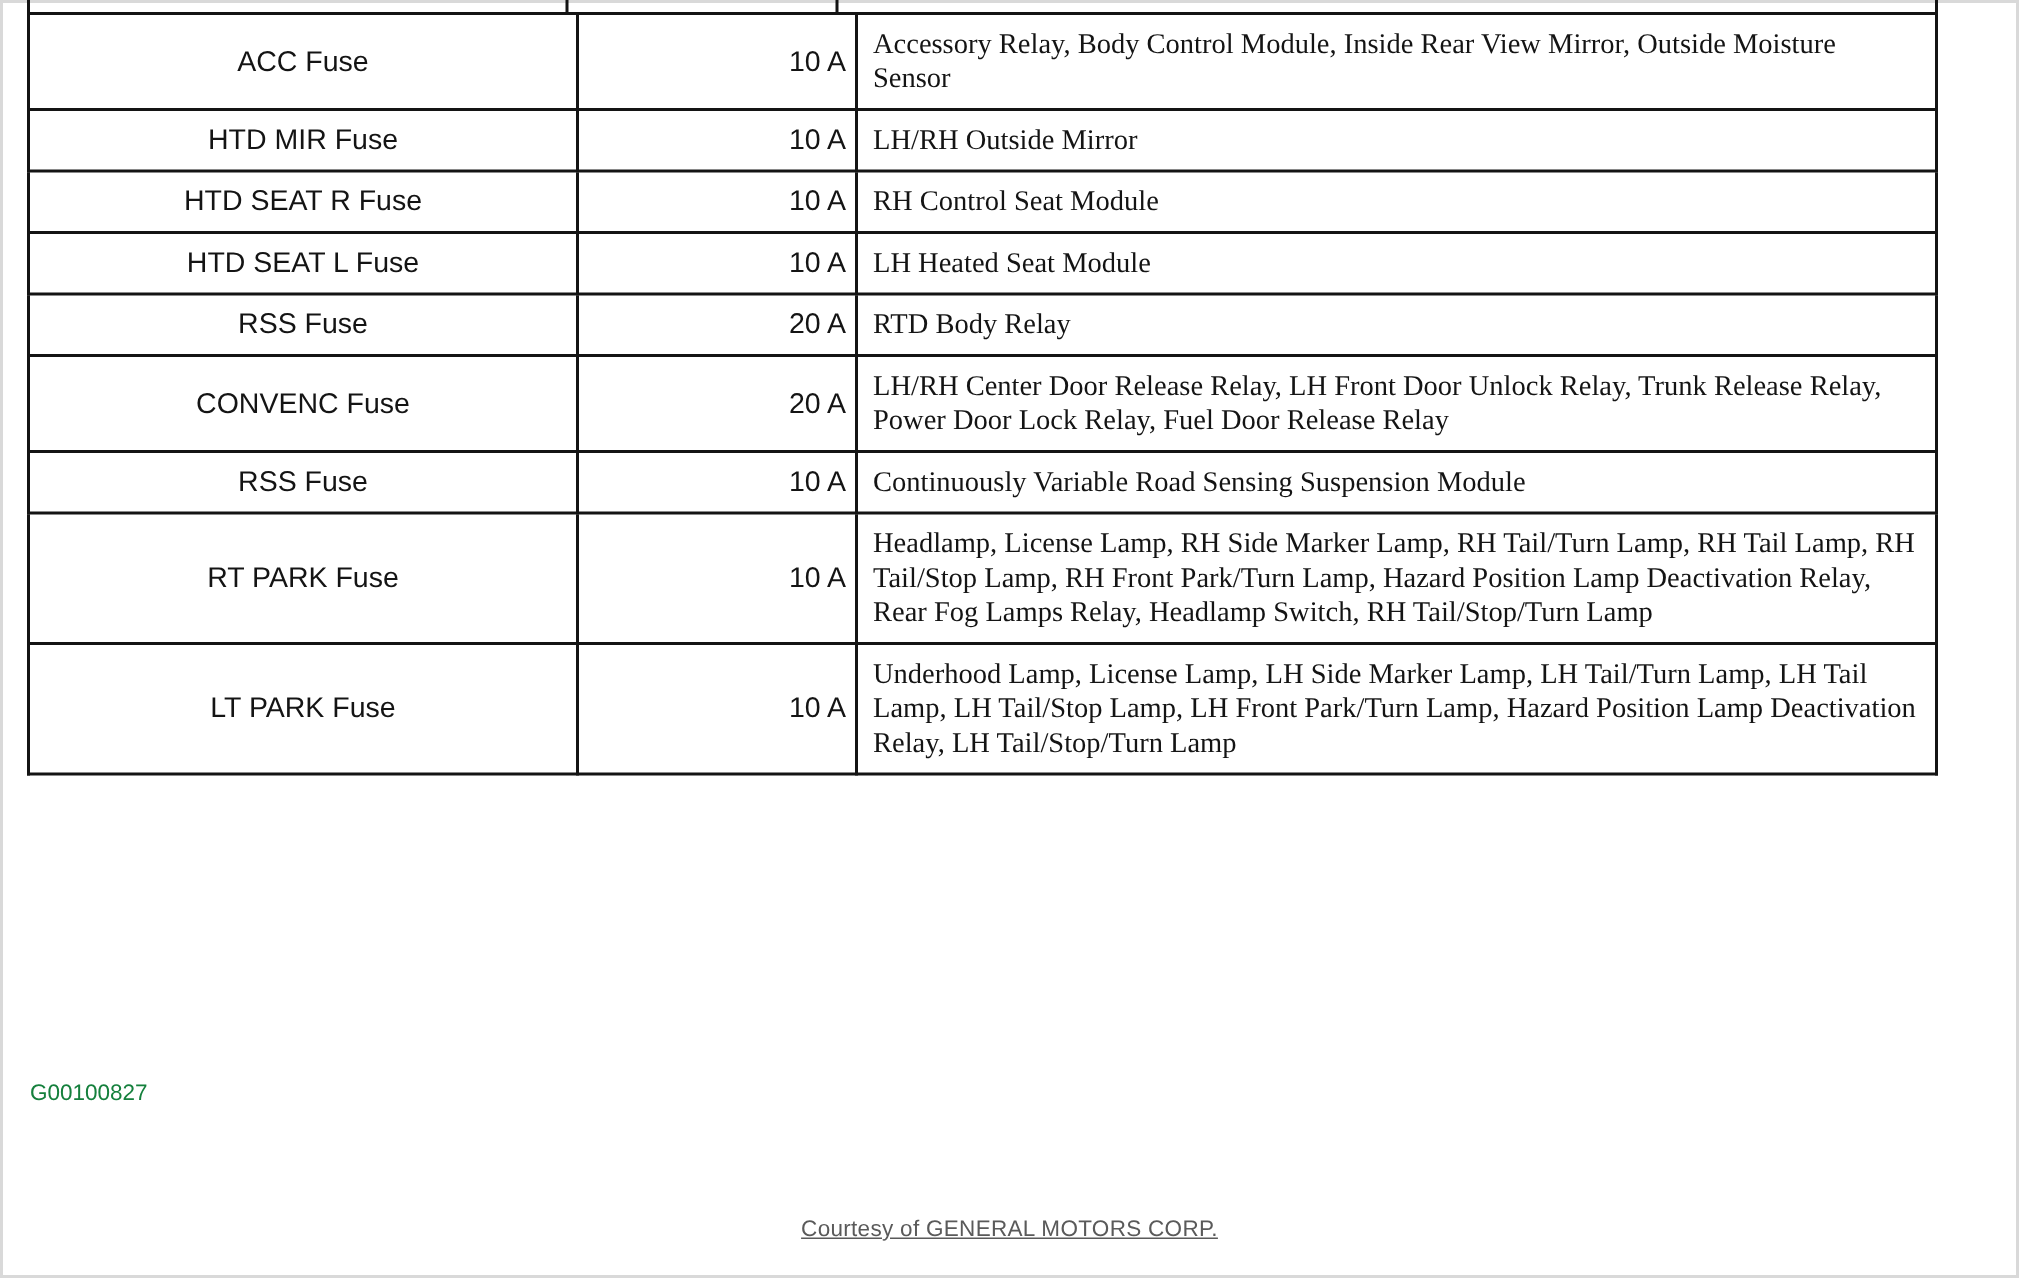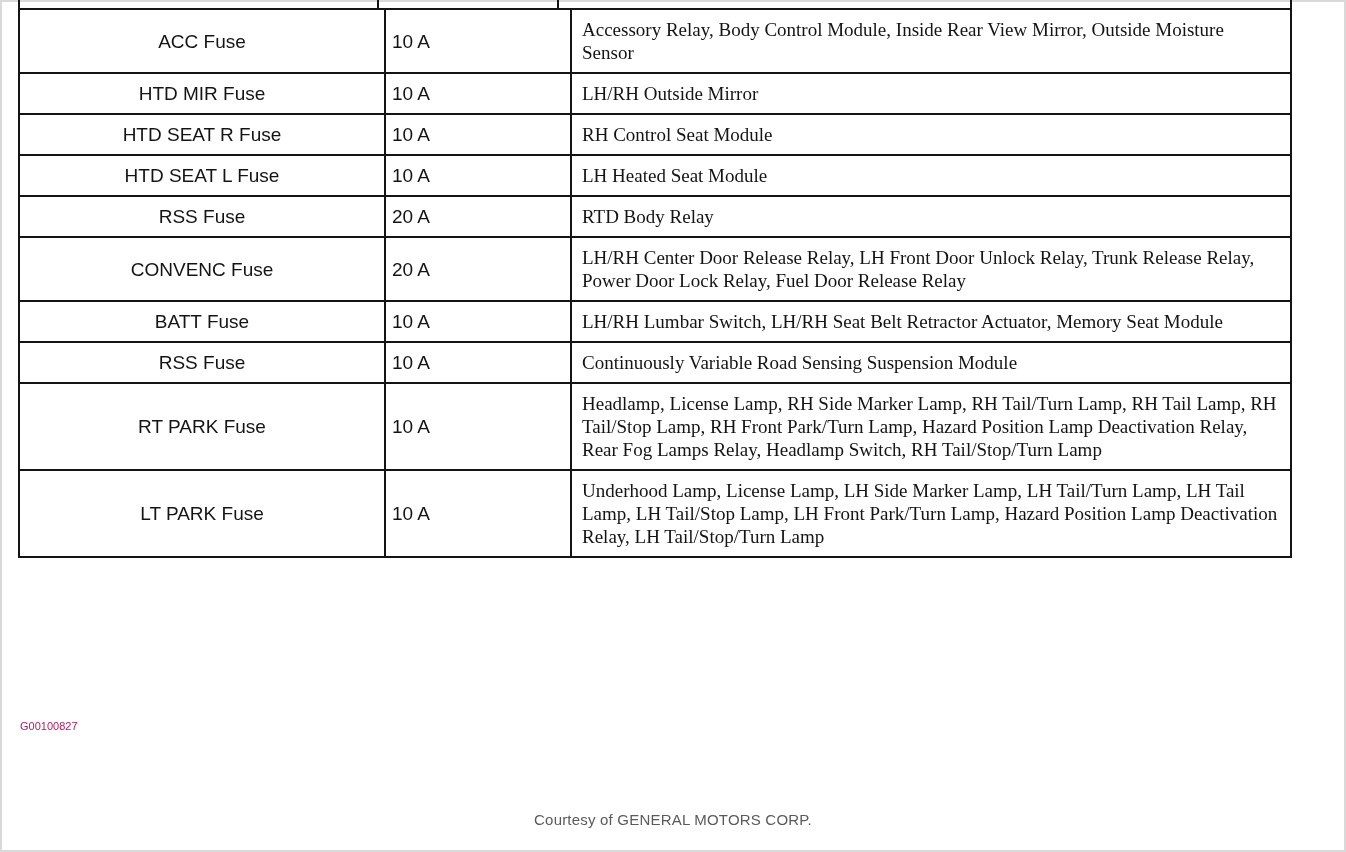--- a/index.html
+++ b/index.html
@@ -41,21 +41,21 @@
     vertical-align: middle;
     word-wrap: break-word;
   }
   td.fuse {
     width: 352px;
     text-align: center;
     padding: 8px 6px;
   }
   td.amps {
     width: 172px;
-    text-align: left;
+    text-align: right;
     padding: 8px 6px;
   }
   td.circuits {
     text-align: left;
     padding: 8px 10px;
     font-family: Liberation Serif, serif;
   }
   
   .stub {
     position: absolute;
@@ -65,32 +65,33 @@
     background: #141414;
   }
   .stub-left   { left: 18px; }
   .stub-col1   { left: 377px; }
   .stub-col2   { left: 557px; }
   .stub-right  { left: 1290px; }
   .figure-id {
     position: absolute;
     left: 20px;
     top: 720px;
-    font-size: 11px;
-    color: #be185d;
+    font-size: 15px;
+    color: #15803d;
   }
   .footer {
     position: absolute;
     left: 0;
     top: 811px;
     width: 100%;
     text-align: center;
     font-size: 15px;
     color: #5a5a5a;
     letter-spacing: 0.2px;
+    text-decoration: underline;
   }
 </style>
 </head>
 <body>
 
 <div class="page-edge"></div>
 
 <div class="stub stub-left"></div>
 <div class="stub stub-col1"></div>
 <div class="stub stub-col2"></div>
@@ -123,25 +124,20 @@
           <td class="fuse">RSS Fuse</td>
           <td class="amps">20 A</td>
           <td class="circuits">RTD Body Relay</td>
         </tr>
         <tr>
           <td class="fuse">CONVENC Fuse</td>
           <td class="amps">20 A</td>
           <td class="circuits">LH/RH Center Door Release Relay, LH Front Door Unlock Relay, Trunk Release Relay, Power Door Lock Relay, Fuel Door Release Relay</td>
         </tr>
         <tr>
-          <td class="fuse">BATT Fuse</td>
-          <td class="amps">10 A</td>
-          <td class="circuits">LH/RH Lumbar Switch, LH/RH Seat Belt Retractor Actuator, Memory Seat Module</td>
-        </tr>
-        <tr>
           <td class="fuse">RSS Fuse</td>
           <td class="amps">10 A</td>
           <td class="circuits">Continuously Variable Road Sensing Suspension Module</td>
         </tr>
         <tr>
           <td class="fuse">RT PARK Fuse</td>
           <td class="amps">10 A</td>
           <td class="circuits">Headlamp, License Lamp, RH Side Marker Lamp, RH Tail/Turn Lamp, RH Tail Lamp, RH Tail/Stop Lamp, RH Front Park/Turn Lamp, Hazard Position Lamp Deactivation Relay, Rear Fog Lamps Relay, Headlamp Switch, RH Tail/Stop/Turn Lamp</td>
         </tr>
         <tr>

